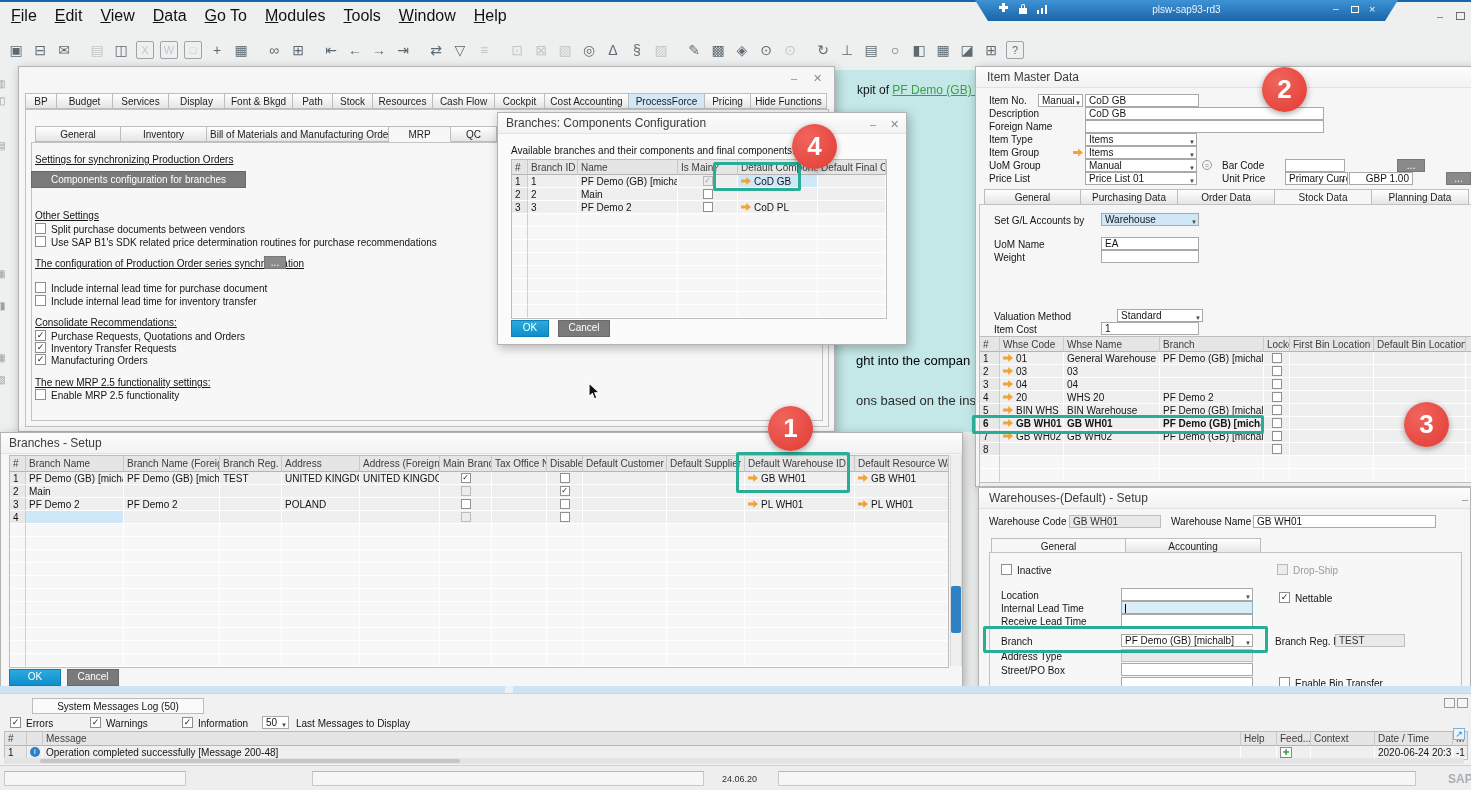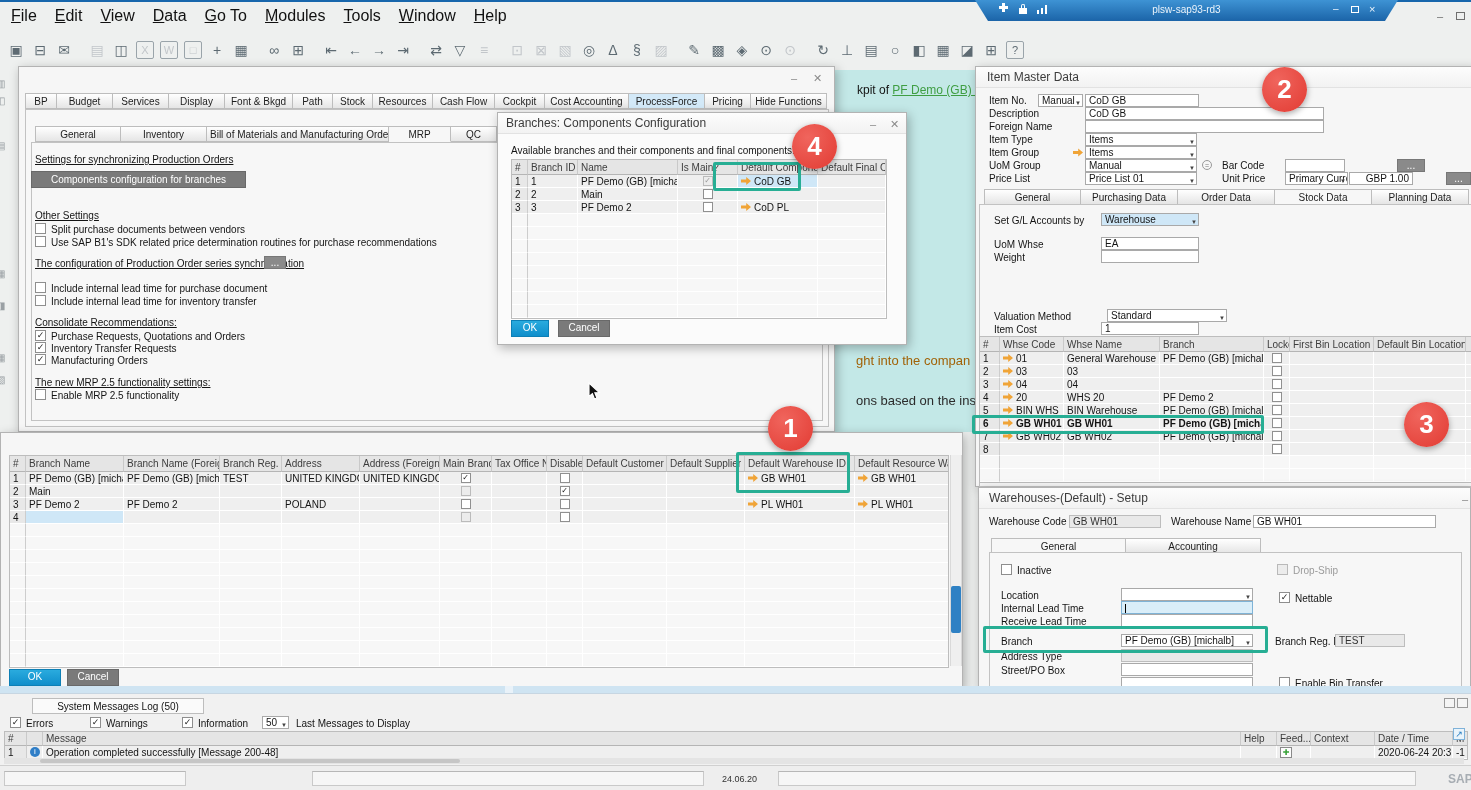--- a/index.html
+++ b/index.html
@@ -132,21 +132,21 @@
     <span class="tbi">◪</span>
     <span class="tbi">⊞</span>
     <span class="tbi gap boxed">?</span>
   </div>
 <div id="leftdock"></div>
 
 <div class="abs" id="cockpit" style="left:835px;top:70px;width:140px;height:362px;background:#c3e8e7;overflow:hidden;z-index:1">
   <div class="abs" style="left:22px;top:13px;font-size:12px;white-space:nowrap">
     <span>kpit of </span><span class="link-green">PF Demo (GB) [mi</span>
   </div>
-  <div class="abs" style="left:21px;top:283px;font-size:13px;color:#a16207;white-space:nowrap">ght into the compan</div>
+  <div class="abs" style="left:21px;top:283px;font-size:13px;color:#000000;white-space:nowrap">ght into the compan</div>
   <div class="abs" style="left:21px;top:323px;font-size:13px;color:#2b2b2b;white-space:nowrap">ons based on the ins</div>
 </div>
 
 <div class="win" id="win-gs" style="left:18px;top:66px;width:817px;height:366px;z-index:10">
   <span class="wctl" style="left:772px;top:5px">–</span>
   <span class="wctl" style="left:794px;top:5px">✕</span>
   <div class="tabs" id="gs-tabs" style="left:6px;top:26px;width:806px">
       <div class="tab" style="width: 32px; flex: 0 0 auto;">BP</div>
       <div class="tab" style="width: 56px; flex: 0 0 auto;">Budget</div>
       <div class="tab" style="width: 56px; flex: 0 0 auto;">Services</div>
@@ -230,26 +230,26 @@
   <div class="tabs" id="imd-tabs" style="left:8px;top:122px">
       <div class="tab" style="width: 97px; flex: 0 0 auto;">General</div>
       <div class="tab" style="width: 97px; flex: 0 0 auto;">Purchasing Data</div>
       <div class="tab" style="width: 97px; flex: 0 0 auto;">Order Data</div>
       <div class="tab act" style="width: 97px; flex: 0 0 auto;">Stock Data</div>
       <div class="tab" style="width: 97px; flex: 0 0 auto;">Planning Data</div>
     </div>
   <div class="panel" style="left:3px;top:137px;width:494px;height:283px;background:#f6f6f6"></div>
   <div class="lbl" style="left:18px;top:148px">Set G/L Accounts by</div>
   <div class="inp combo hl" style="left:125px;top:146px;width:98px">Warehouse</div>
-  <div class="lbl" style="left:18px;top:172px">UoM Whse</div>
+  <div class="lbl" style="left:18px;top:172px">UoM Name</div>
   <div class="inp" style="left:125px;top:170px;width:98px">EA</div>
   <div class="lbl" style="left:18px;top:185px">Weight</div>
   <div class="inp" style="left:125px;top:183px;width:98px"></div>
   <div class="lbl" style="left:18px;top:244px">Valuation Method</div>
-  <div class="inp combo" style="left:131px;top:242px;width:120px">Standard</div>
+  <div class="inp combo" style="left:141px;top:242px;width:86px">Standard</div>
   <div class="lbl" style="left:18px;top:257px">Item Cost</div>
   <div class="inp" style="left:125px;top:255px;width:98px">1</div>
   <div class="grid" id="imd-grid" style="left:3px;top:269px;width:494px">
       <div class="grow gh">
         <div class="gc" style="width: 20px; height: 15px; font-size: 10px;">#</div>
         <div class="gc" style="width: 64px; height: 15px; font-size: 10px;">Whse Code</div>
         <div class="gc" style="width: 96px; height: 15px; font-size: 10px;">Whse Name</div>
         <div class="gc" style="width: 104px; height: 15px; font-size: 10px;">Branch</div>
         <div class="gc" style="width: 26px; height: 15px; font-size: 10px;">Locked</div>
         <div class="gc" style="width: 84px; height: 15px; font-size: 10px;">First Bin Location</div>
@@ -509,20 +509,21 @@
         <div class="gc" style="width: 60px; height: 13px; background: rgb(247, 247, 247);"></div>
         <div class="gc" style="width: 80px; height: 13px; background: rgb(247, 247, 247);"></div>
         <div class="gc" style="width: 68px; height: 13px; background: rgb(247, 247, 247);"></div>
       </div>
     </div>
   <div class="btn blue" style="left:13px;top:207px;width:38px">OK</div>
   <div class="btn gray" style="left:60px;top:207px;width:52px">Cancel</div>
 </div>
 
 <div class="win" id="win-branches" style="left:0;top:432px;width:963px;height:258px;z-index:25">
+  <div class="wtitle" style="padding-left:8px">Branches - Setup</div>
   <div class="grid" id="br-grid" style="left:8px;top:22px;width:940px">
       <div class="grow gh">
         <div class="gc" style="width: 16px; height: 16px; font-size: 10px;">#</div>
         <div class="gc" style="width: 98px; height: 16px; font-size: 10px;">Branch Name</div>
         <div class="gc" style="width: 96px; height: 16px; font-size: 10px;">Branch Name (Foreign)</div>
         <div class="gc" style="width: 62px; height: 16px; font-size: 10px;">Branch Reg. No.</div>
         <div class="gc" style="width: 78px; height: 16px; font-size: 10px;">Address</div>
         <div class="gc" style="width: 80px; height: 16px; font-size: 10px;">Address (Foreign)</div>
         <div class="gc" style="width: 52px; height: 16px; font-size: 10px;">Main Branch</div>
         <div class="gc" style="width: 55px; height: 16px; font-size: 10px;">Tax Office No.</div>

